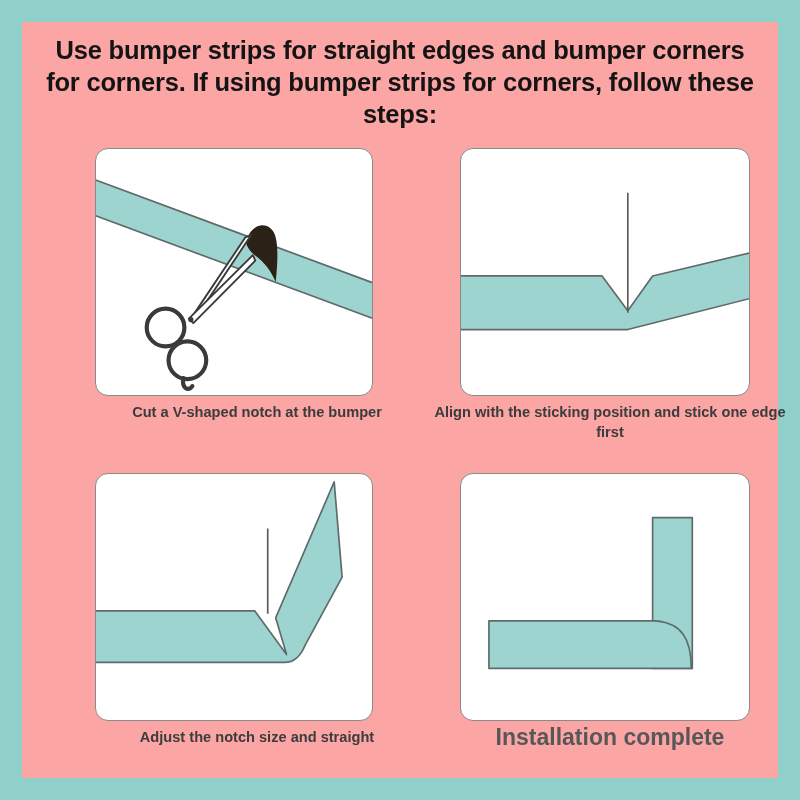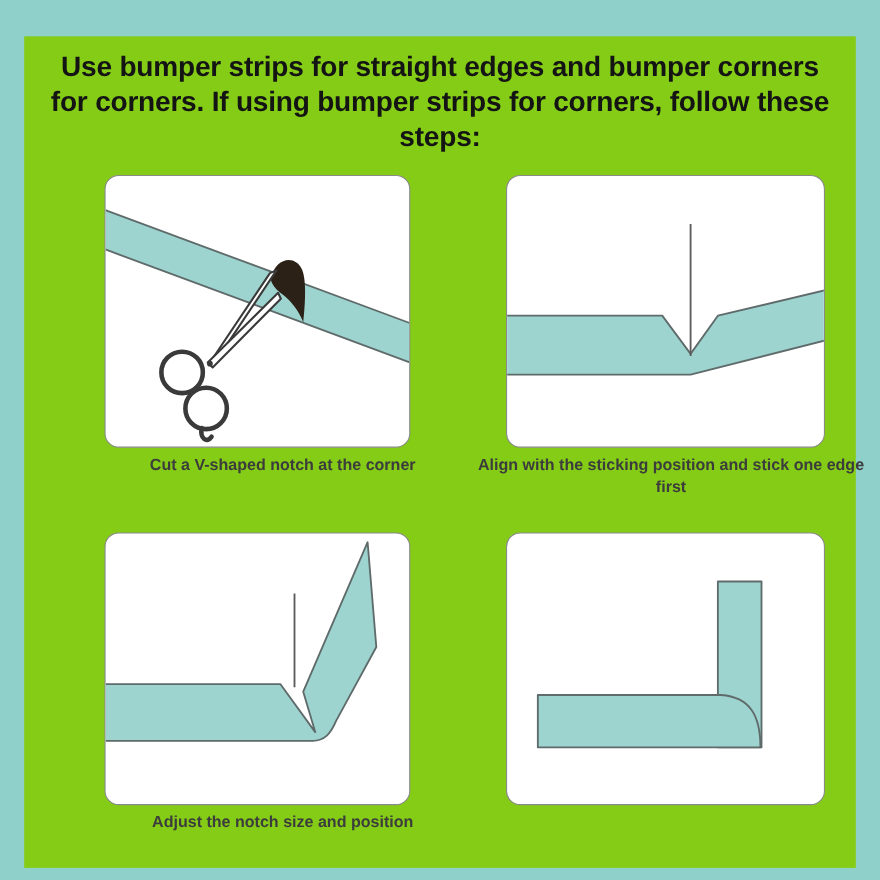--- a/index.html
+++ b/index.html
@@ -17,24 +17,24 @@
     position: absolute;
     left: 0; top: 0;
     width: 800px;
     height: 800px;
     background: #8fd0cb;
     box-sizing: border-box;
   }
   .sheet {
     position: absolute;
     left: 22px;
-    top: 33px;
+    top: 22px;
     width: 756px;
     height: 756px;
-    background: #84cc16;
+    background: #fca5a5;
     box-sizing: border-box;
   }
   .title {
     position: absolute;
     left: 18px;
     top: 12px;
     width: 720px;
     text-align: center;
     font-size: 25.5px;
     line-height: 32px;
@@ -126,21 +126,21 @@
             <g fill="none" stroke="#3a3a3a" stroke-width="4.2">
               <circle cx="70" cy="180" r="19"></circle>
               <circle cx="92" cy="213" r="19"></circle>
               <path d="M 88 231 C 86 241, 93 245, 97 239" stroke-linecap="round"></path>
             </g>
             <g fill="#3a3a3a">
               <circle cx="95.5" cy="172" r="2.6"></circle>
             </g>
           </svg>
         </div>
-        <div class="caption">Cut a V-shaped notch at the corner</div>
+        <div class="caption">Cut a V-shaped notch at the bumper</div>
       </div>
 
       <div class="cell c2">
         <div class="panel">
           <svg viewBox="0 0 290 248" xmlns="http://www.w3.org/2000/svg">
 
             <g>
               <path d="M -4 128 L 142 128 L 168 163 L 193 128 L 294 104
                        L 294 150 L 168 182 L -4 182 Z" fill="#9ed4cf" stroke="#5f6b6b" stroke-width="1.7" stroke-linejoin="round"></path>
             </g>
@@ -162,38 +162,39 @@
                        L 248 104 L 211 172
                        C 206 184, 200 190, 190 190
                        L -4 190 Z" fill="#9ed4cf" stroke="#5f6b6b" stroke-width="1.7" stroke-linejoin="round"></path>
             </g>
 
             <g>
               <line x1="173" y1="55" x2="173" y2="141" stroke="#5c5c5c" stroke-width="1.7"></line>
             </g>
           </svg>
         </div>
-        <div class="caption">Adjust the notch size and position</div>
+        <div class="caption">Adjust the notch size and straight</div>
       </div>
 
       <div class="cell c4">
         <div class="panel">
           <svg viewBox="0 0 290 248" xmlns="http://www.w3.org/2000/svg">
 
             <g>
               <path d="M 193 44 L 233 44 L 233 196 L 193 196 Z" fill="#9ed4cf" stroke="#5f6b6b" stroke-width="1.7" stroke-linejoin="round"></path>
             </g>
 
             <g>
               <path d="M 28 148 L 193 148
                        C 193 148, 193 148, 193 148
                        L 193 196 L 28 196 Z" fill="#9ed4cf" stroke="none"></path>
               <path d="M 28 148 L 196 148
                        C 222 150, 232 166, 232 196
                        L 28 196 Z" fill="#9ed4cf" stroke="#5f6b6b" stroke-width="1.7" stroke-linejoin="round"></path>
             </g>
           </svg>
         </div>
+        <div class="caption big">Installation complete</div>
       </div>
 
     </div>
   </div>
 </div>
 
 </body></html>

